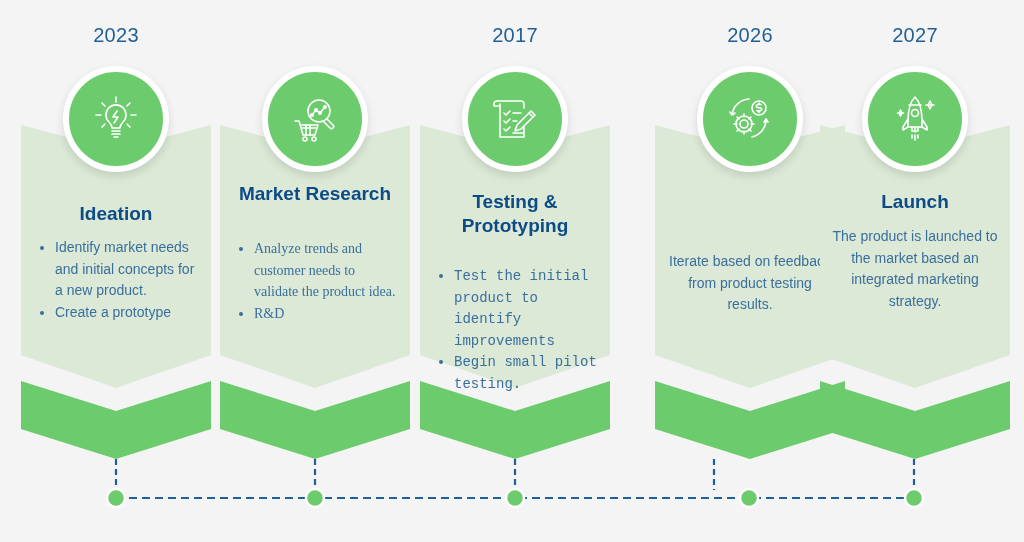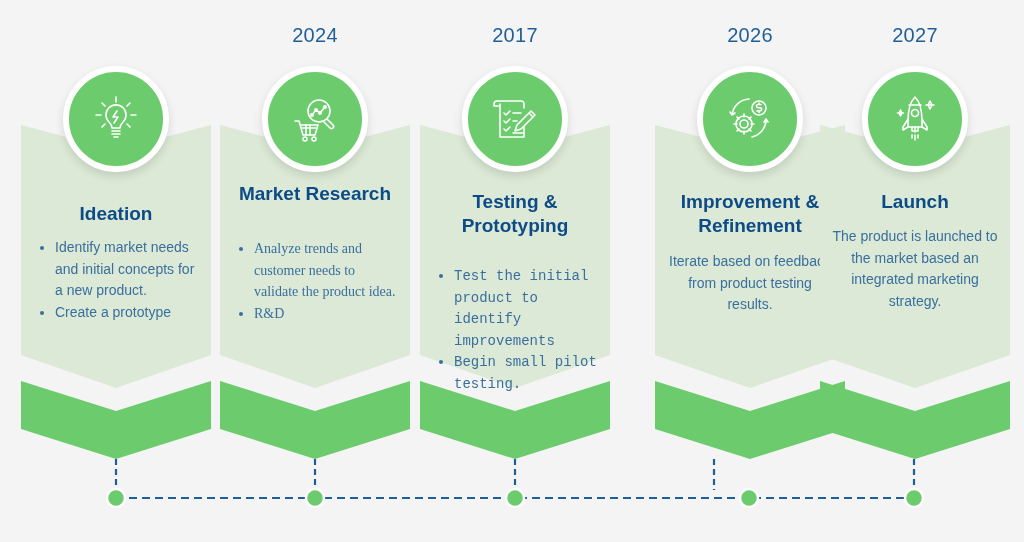--- a/index.html
+++ b/index.html
@@ -51,20 +51,21 @@
       <line x1="914" y1="459" x2="914" y2="490"></line>
     </g>
   </svg>
 
   <div class="col" style="left:21px;">
     <svg class="shapes" width="190" height="542">
       <polygon points="0,125 95,150 190,125 190,355 95,388 0,355" fill="#dbe9d6"></polygon>
       <polygon points="0,381 95,411 190,381 190,429 95,459 0,429" fill="#6ccb6c"></polygon>
       <circle cx="95" cy="498" r="9" fill="#6ccb6c" stroke="#ffffff" stroke-width="2.5"></circle>
     </svg>
+    <div class="year">2023</div>
     <div class="circle">
       <svg viewBox="0 0 56 56" fill="none" stroke="#fff" stroke-width="1.6" stroke-linecap="round" stroke-linejoin="round">
         <path d="M21 31 a10 10 0 1 1 14 0 c-2 2 -3 4 -3 6 h-8 c0 -2 -1 -4 -3 -6z"></path>
         <path d="M24 40 h8 M24 43 h8 M26 46 h4"></path>
         <path d="M29 20 l-4 6 h5 l-4 6"></path>
         <path d="M28 6 v5 M14 12 l3 3 M42 12 l-3 3 M8 24 h5 M43 24 h5 M14 36 l3 -3 M42 36 l-3 -3"></path>
       </svg>
     </div>
     <div class="title" style="top:202px;">Ideation</div>
     <div class="body" style="top:237px;">
@@ -74,21 +75,20 @@
       </ul>
     </div>
   </div>
 
   <div class="col" style="left:220px;">
     <svg class="shapes" width="190" height="542">
       <polygon points="0,125 95,150 190,125 190,355 95,388 0,355" fill="#dbe9d6"></polygon>
       <polygon points="0,381 95,411 190,381 190,429 95,459 0,429" fill="#6ccb6c"></polygon>
       <circle cx="95" cy="498" r="9" fill="#6ccb6c" stroke="#ffffff" stroke-width="2.5"></circle>
     </svg>
-    <div class="year">2024</div>
     <div class="circle">
       <svg viewBox="0 0 56 56" fill="none" stroke="#fff" stroke-width="1.6" stroke-linecap="round" stroke-linejoin="round">
         <circle cx="32" cy="20" r="11"></circle>
         <path d="M40 28 l6 6 a2 2 0 0 1 -3 3 l-6 -6"></path>
         <path d="M25 24 l4 -5 l4 3 l5 -6"></path>
         <circle cx="25" cy="24" r="1.2"></circle>
           <circle cx="29" cy="19" r="1.2"></circle>
           <circle cx="33" cy="22" r="1.2"></circle>
           <circle cx="38" cy="16" r="1.2"></circle>
         <path d="M8 30 h4 l4 14 h12 l3 -10 h-17"></path>
@@ -145,21 +145,20 @@
       <svg viewBox="0 0 56 56" fill="none" stroke="#fff" stroke-width="1.6" stroke-linecap="round" stroke-linejoin="round">
         <circle cx="37" cy="17" r="7"></circle>
         <path d="M39 13.5 h-3 a1.6 1.6 0 0 0 0 3.2 h2 a1.6 1.6 0 0 1 0 3.2 h-3 M37 12 v1.5 M37 20 v1.5"></path>
         <path d="M27 8 a18 18 0 0 0 -17 16 M10 24 l-2 -3 M10 24 l3 -2"></path>
         <path d="M44 28 a18 18 0 0 1 -14 18 M44 28 l-2 3 M44 28 l2 3"></path>
         <circle cx="22" cy="33" r="4"></circle>
         <path d="M22 23 v3 M22 40 v3 M12 33 h3 M29 33 h3 M15 26 l2 2 M27 38 l2 2 M15 40 l2 -2 M27 28 l2 -2"></path>
         <circle cx="22" cy="33" r="8"></circle>
       </svg>
     </div>
-    <div class="title" style="top:190px;">Improvement &amp; Refinement</div>
     <div class="body center" style="top:251px;">Iterate based on feedback from product testing results.</div>
   </div>
 
   <div class="col" style="left:820px;">
     <svg class="shapes" width="190" height="542">
       <polygon points="0,125 95,150 190,125 190,355 95,388 0,355" fill="#dbe9d6"></polygon>
       <polygon points="0,381 95,411 190,381 190,429 95,459 0,429" fill="#6ccb6c"></polygon>
       <circle cx="94" cy="498" r="9" fill="#6ccb6c" stroke="#ffffff" stroke-width="2.5"></circle>
     </svg>
     <div class="year">2027</div>

